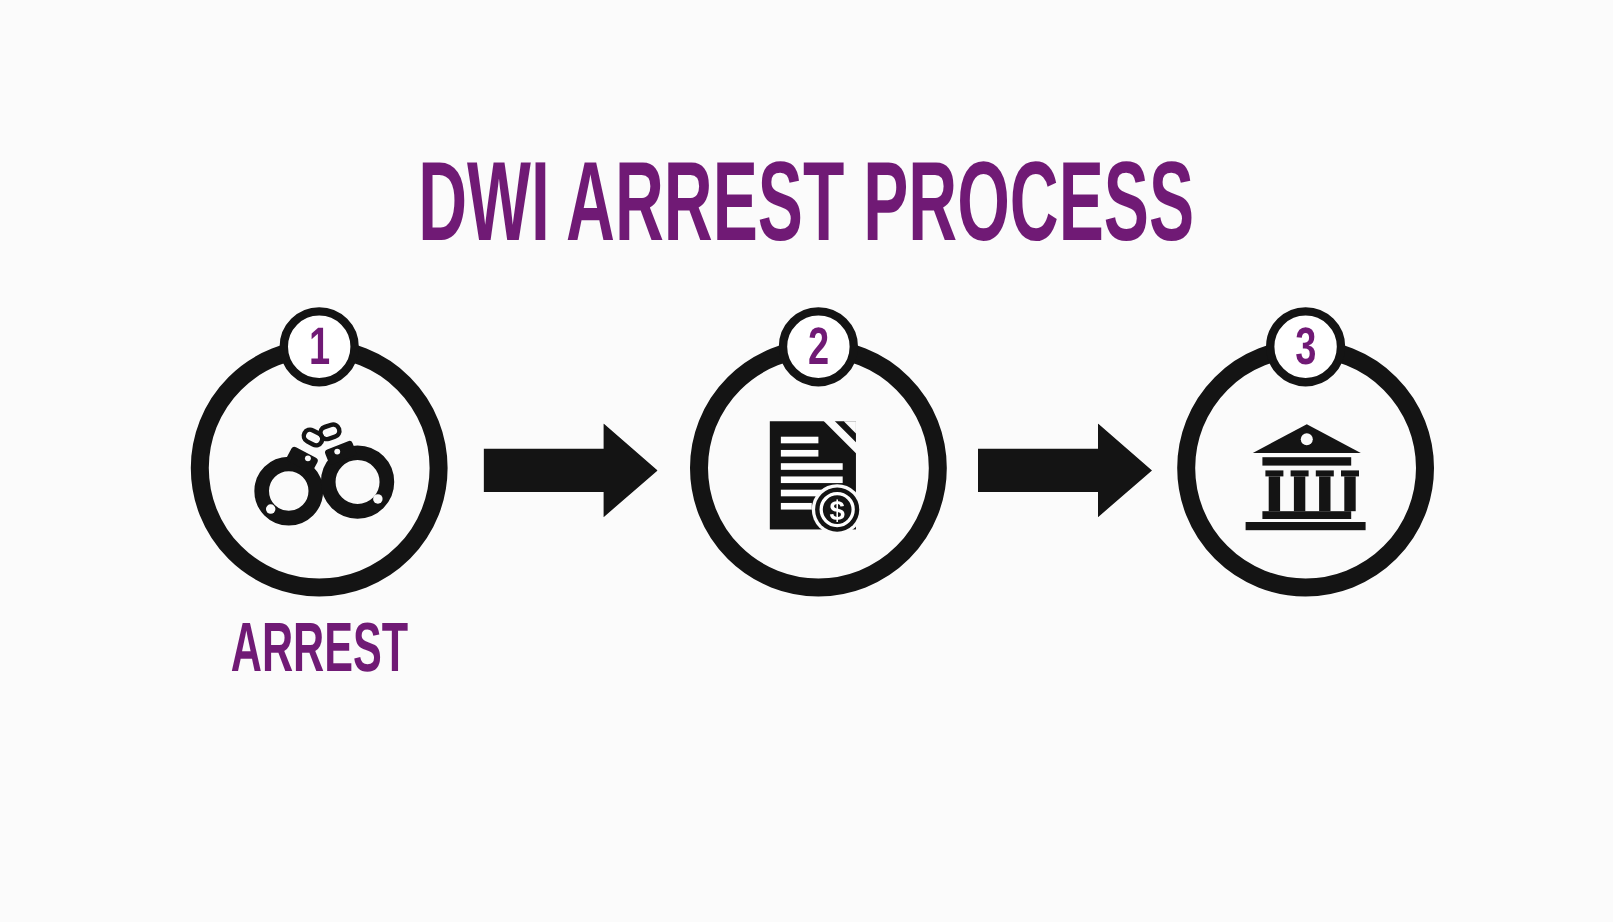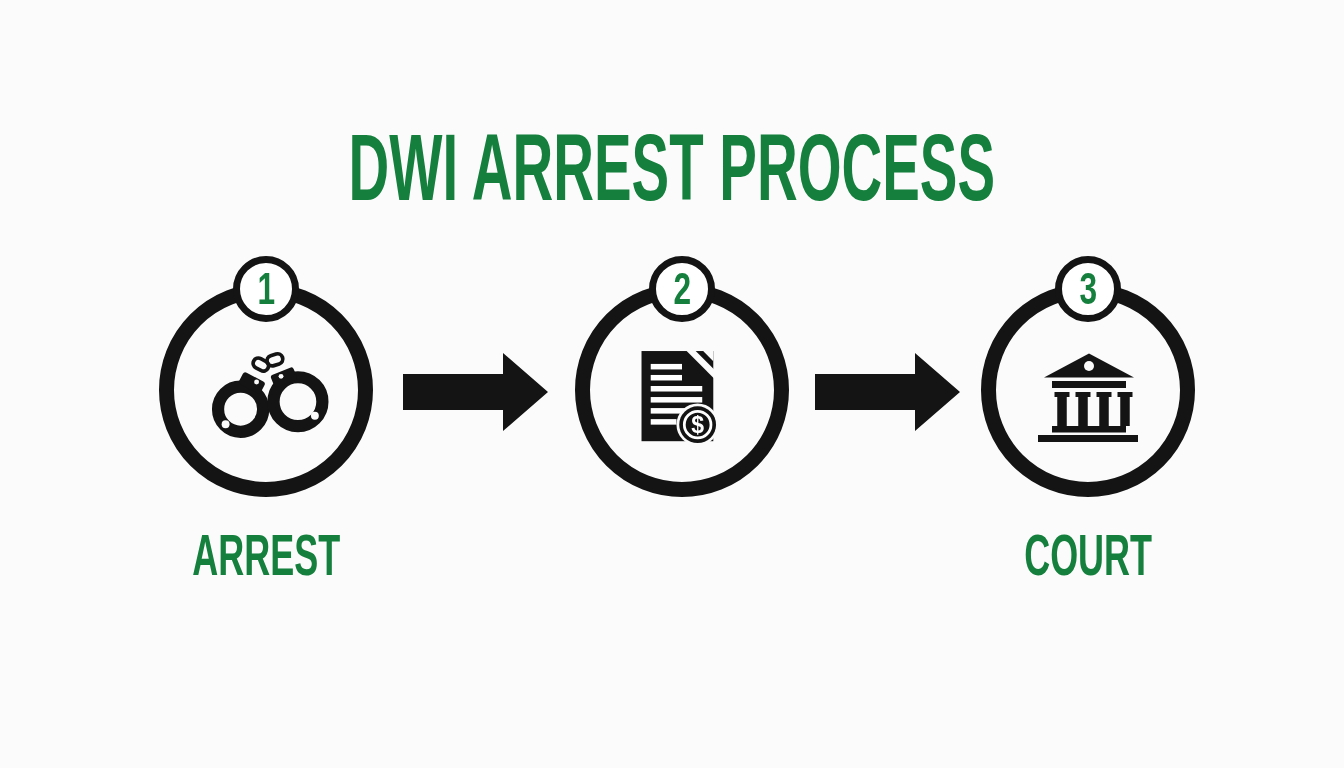--- a/index.html
+++ b/index.html
@@ -2,21 +2,21 @@
 <html><head>
 <meta charset="utf-8">
 <style>
   html,body { margin:0; padding:0; }
   .canvas {
     position:relative;
     width:1344px; height:768px;
     background:#fbfbfb;
     overflow:hidden;
     font-family:"Liberation Sans", sans-serif;
-    color:#15803d;
+    color:#701a75;
   }
   .title {
     position:absolute;
     top:121px; left:0; width:100%;
     text-align:center;
     font-size:94px; font-weight:bold; line-height:1;
   }
   .squeeze-title {
     display:inline-block; transform:scaleX(0.60);
     transform-origin:center; white-space:nowrap;
@@ -44,21 +44,21 @@
   }
   .circle {
     box-sizing:border-box;
     width:214px; height:214px;
     border:15px solid #141414; border-radius:50%;
     display:flex; align-items:center; justify-content:center;
     margin-top:-39px;
   }
   .circle svg { display:block; margin-top:14px; }
   .label {
-    margin-top:29px;
+    margin-top:14px;
     font-size:58px; font-weight:bold; line-height:1;
     text-align:center;
   }
   .squeeze-label {
     display:inline-block; transform:scaleX(0.62);
     transform-origin:center; white-space:nowrap;
   }
   .arrow { position:absolute; top:353px; }
   .arrow-1 { left:403px; }
   .arrow-2 { left:815px; }
@@ -159,18 +159,15 @@
 
         <rect x="21.25" y="45" width="9.5" height="29" class="ink"></rect>
         <rect x="42.25" y="45" width="9.5" height="29" class="ink"></rect>
         <rect x="63.25" y="45" width="9.5" height="29" class="ink"></rect>
         <rect x="84.25" y="45" width="9.5" height="29" class="ink"></rect>
 
         <rect x="16" y="74" width="74" height="6.5" class="ink"></rect>
         <rect x="2" y="83" width="100" height="7" class="ink"></rect>
       </svg>
     </div>
-    <div class="label">
-      <span class="squeeze-label">COURT</span>
-    </div>
   </div>
 
 </div>
 
 </body></html>

